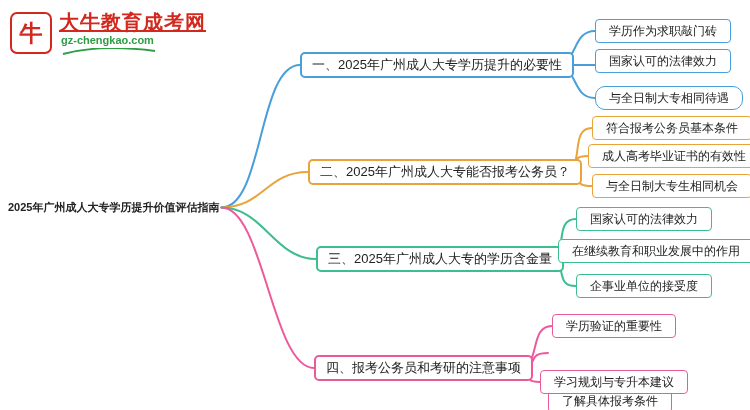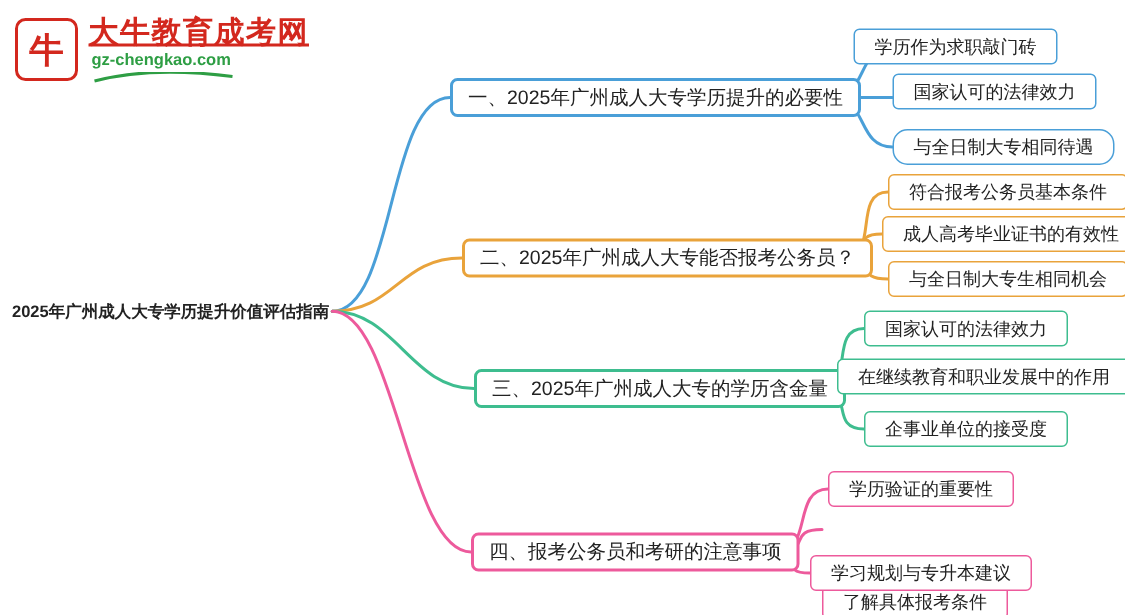--- a/index.html
+++ b/index.html
@@ -70,21 +70,21 @@
       <div class="logo-sub">gz-chengkao.com</div>
       <svg class="logo-swoosh" width="96" height="8">
         <path d="M2,6 Q40,-4 94,3" stroke="#2e9e44" stroke-width="2" fill="none"></path>
       </svg>
     </div>
   </div>
 
   <div class="node root-node" id="root">2025年广州成人大专学历提升价值评估指南</div>
 
   <div class="node branch-box" style="left: 300px; top: 52px; border-color: rgb(74, 159, 216);">一、2025年广州成人大专学历提升的必要性</div>
-  <div class="node leaf-box" style="left: 569px; top: 19px; border-color: rgb(74, 159, 216);">学历作为求职敲门砖</div>
+  <div class="node leaf-box" style="left: 595px; top: 19px; border-color: rgb(74, 159, 216);">学历作为求职敲门砖</div>
   <div class="node leaf-box" style="left: 595px; top: 49px; border-color: rgb(74, 159, 216);">国家认可的法律效力</div>
   <div class="node leaf-box" style="left: 595px; top: 86px; border-color: rgb(74, 159, 216); border-radius: 10px;">与全日制大专相同待遇</div>
 
   <div class="node branch-box" style="left: 308px; top: 159px; border-color: rgb(233, 163, 59);">二、2025年广州成人大专能否报考公务员？</div>
   <div class="node leaf-box" style="left: 592px; top: 116px; border-color: rgb(233, 163, 59);">符合报考公务员基本条件</div>
   <div class="node leaf-box" style="left: 588px; top: 144px; border-color: rgb(233, 163, 59);">成人高考毕业证书的有效性</div>
   <div class="node leaf-box" style="left: 592px; top: 174px; border-color: rgb(233, 163, 59);">与全日制大专生相同机会</div>
 
   <div class="node branch-box" style="left: 316px; top: 246px; border-color: rgb(62, 189, 143); text-align: center;">三、2025年广州成人大专的学历含金量</div>
   <div class="node leaf-box" style="left: 576px; top: 207px; border-color: rgb(62, 189, 143);">国家认可的法律效力</div>

